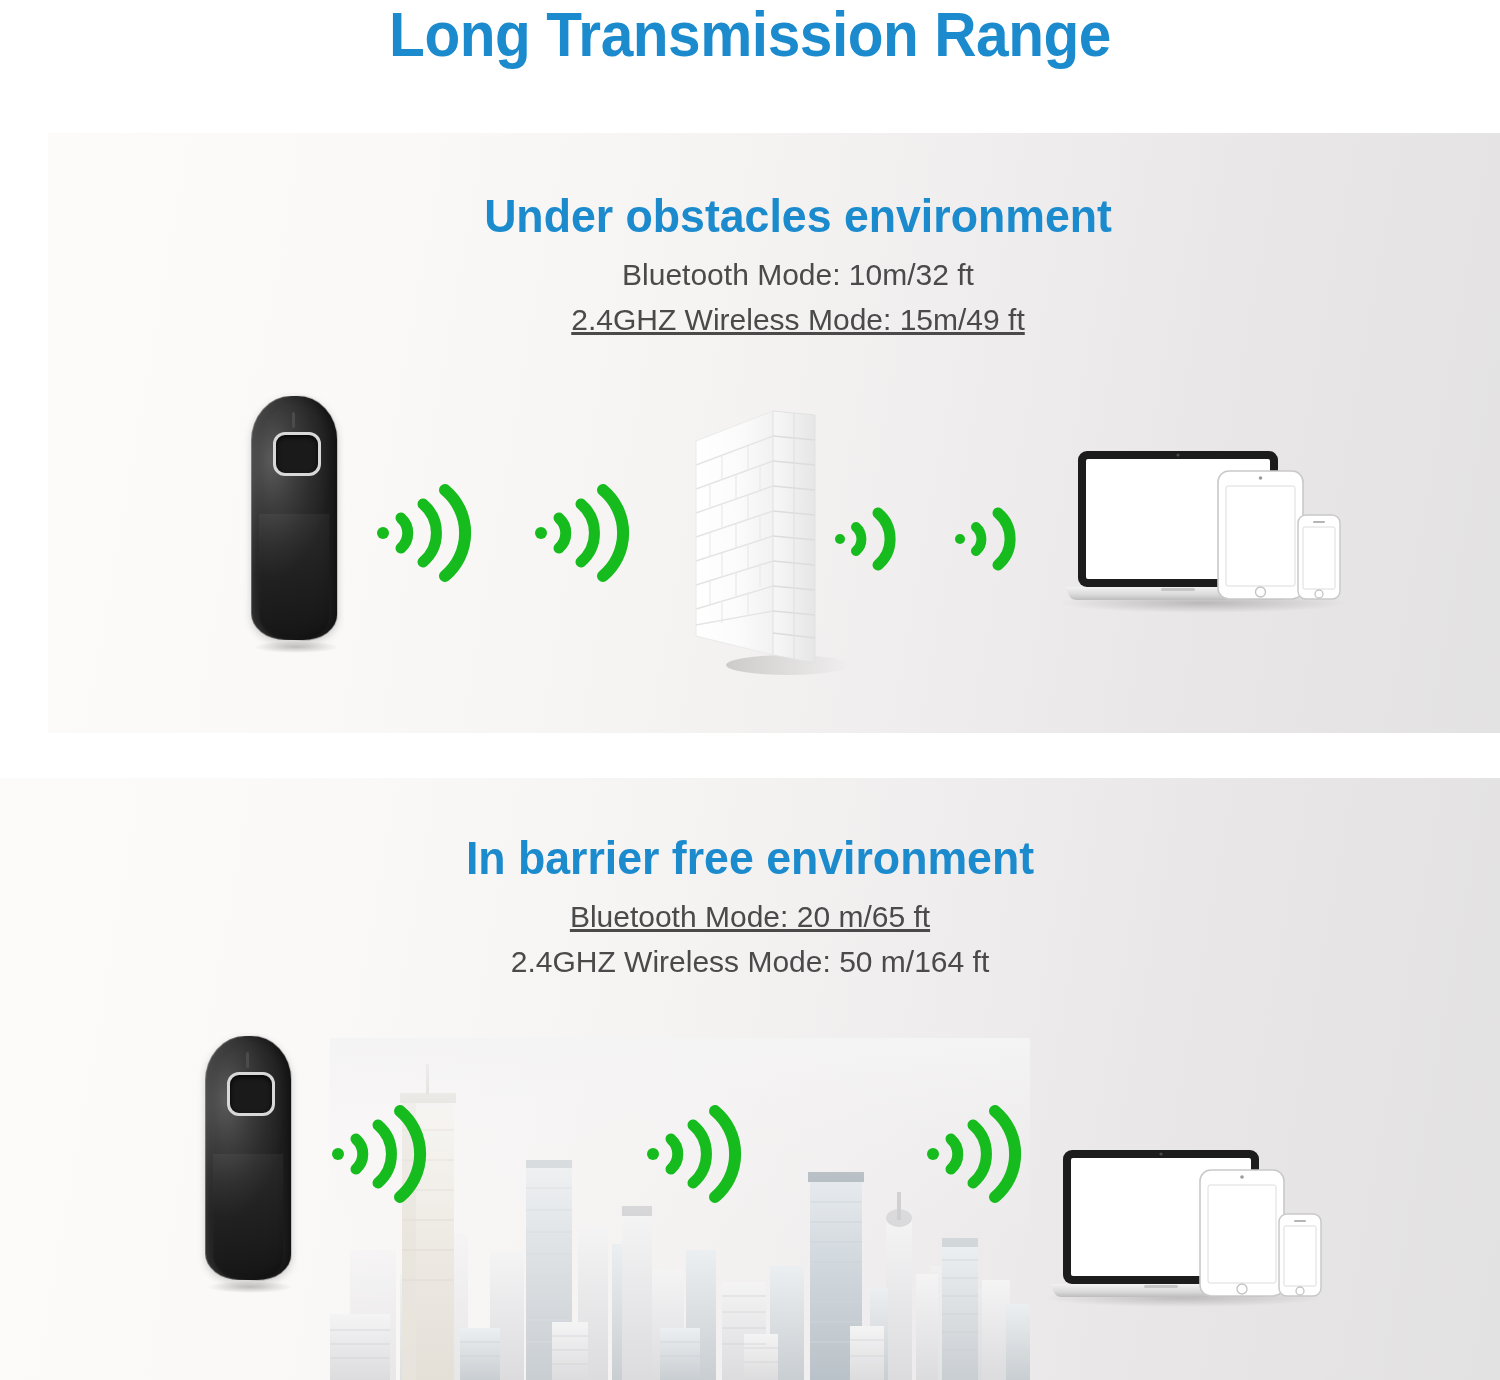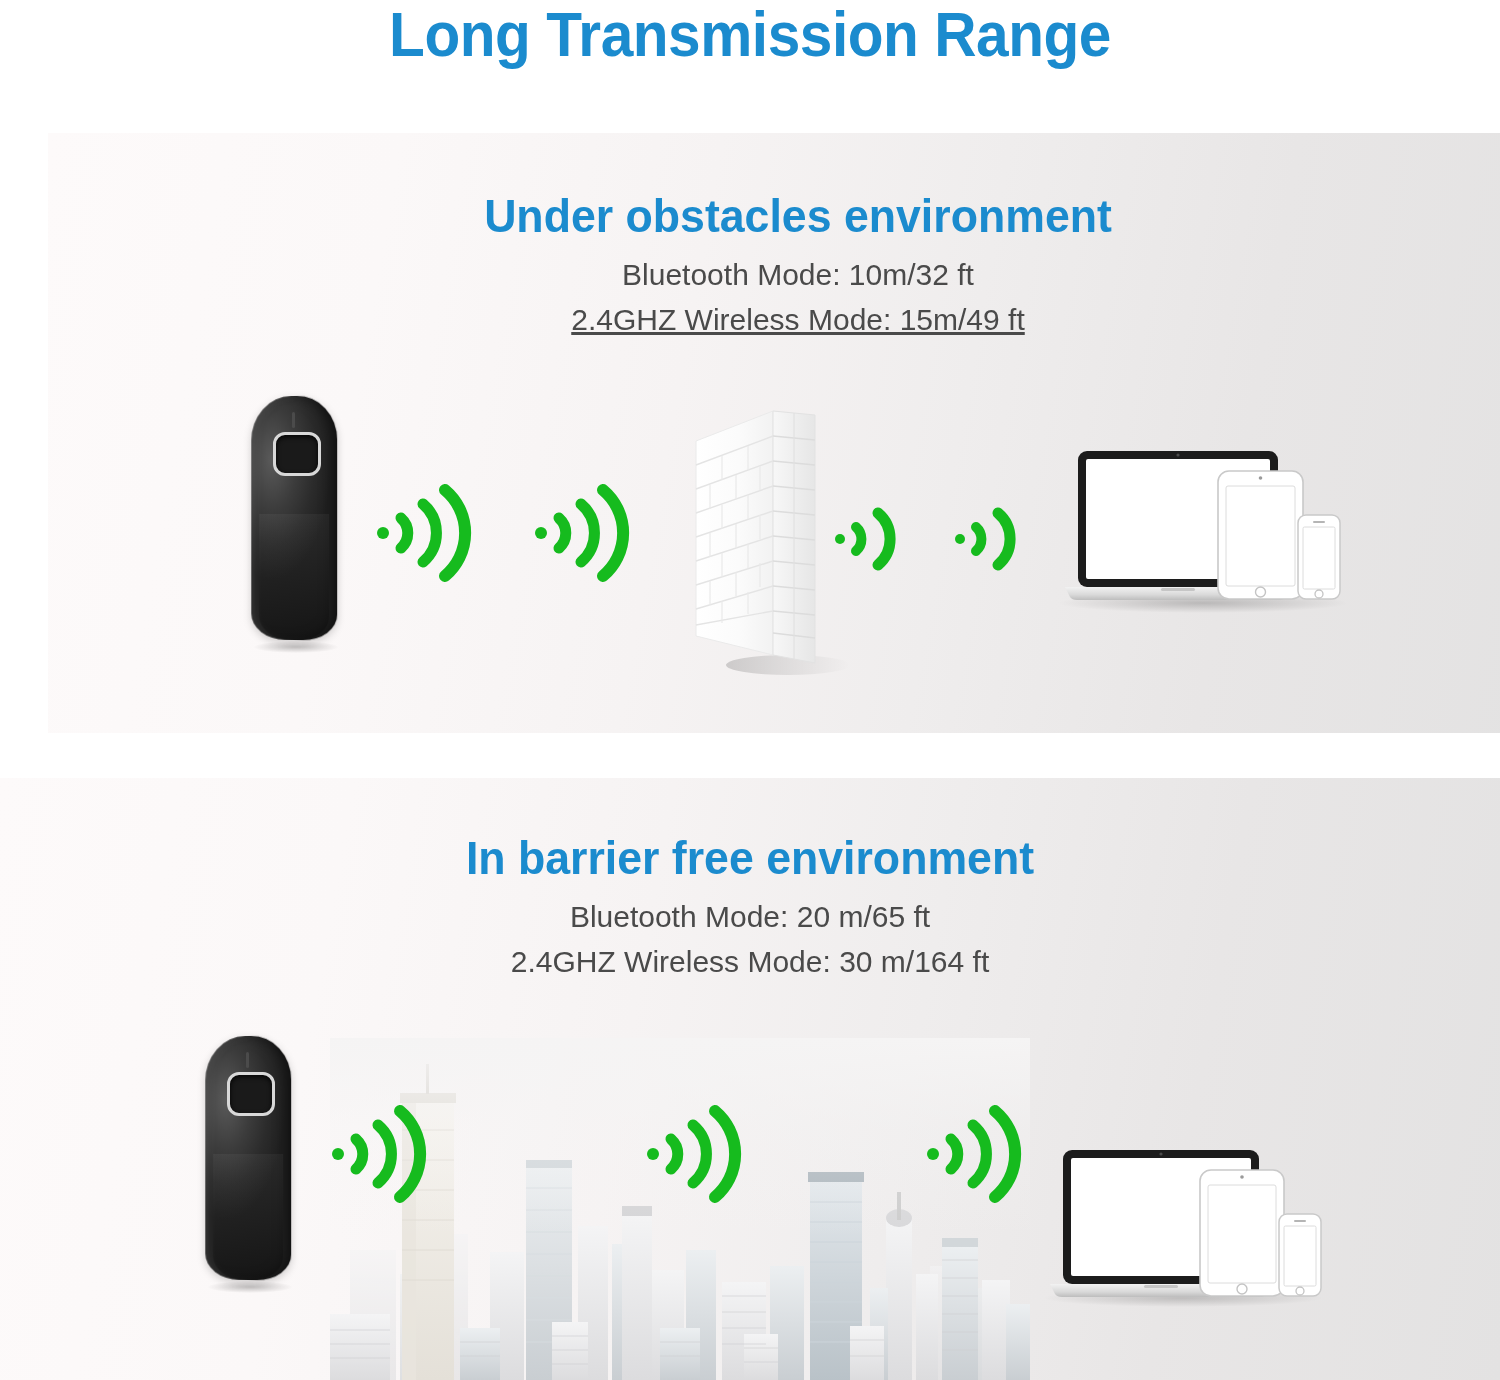--- a/index.html
+++ b/index.html
@@ -303,22 +303,22 @@
         <rect x="260" y="78" width="12" height="2" rx="1" fill="#b5b5b5"></rect>
         <circle cx="266" cy="151" r="4" fill="#ffffff" stroke="#c4c4c4" stroke-width="1.3"></circle>
       </g>
     </svg>
   </div>
 </div>
 
 <div class="panel" id="panel-barrier-free">
 
   <div class="panel-heading" style="top:52px;">In barrier free environment</div>
-  <div class="spec-line" style="top:122px;">Bluetooth Mode: 20 m/65 ft</div>
-  <div class="spec-line" style="top:167px;">2.4GHZ Wireless Mode: 30 m/164 ft</div>
+  <div class="spec-line" style="top:122px;text-decoration:underline;">Bluetooth Mode: 20 m/65 ft</div>
+  <div class="spec-line" style="top:167px;">2.4GHZ Wireless Mode: 50 m/164 ft</div>
 
   <div class="skyline" style="left:330px; top:260px;">
     <svg width="700" height="342" viewBox="0 0 700 342">
       <defs>
         <linearGradient id="bldA" x1="0" y1="0" x2="0" y2="1">
           <stop offset="0%" stop-color="#f4f4f5"></stop>
             <stop offset="100%" stop-color="#dcdcde"></stop>
         </linearGradient>
         <linearGradient id="bldB" x1="0" y1="0" x2="0" y2="1">
           <stop offset="0%" stop-color="#eceff1"></stop>

